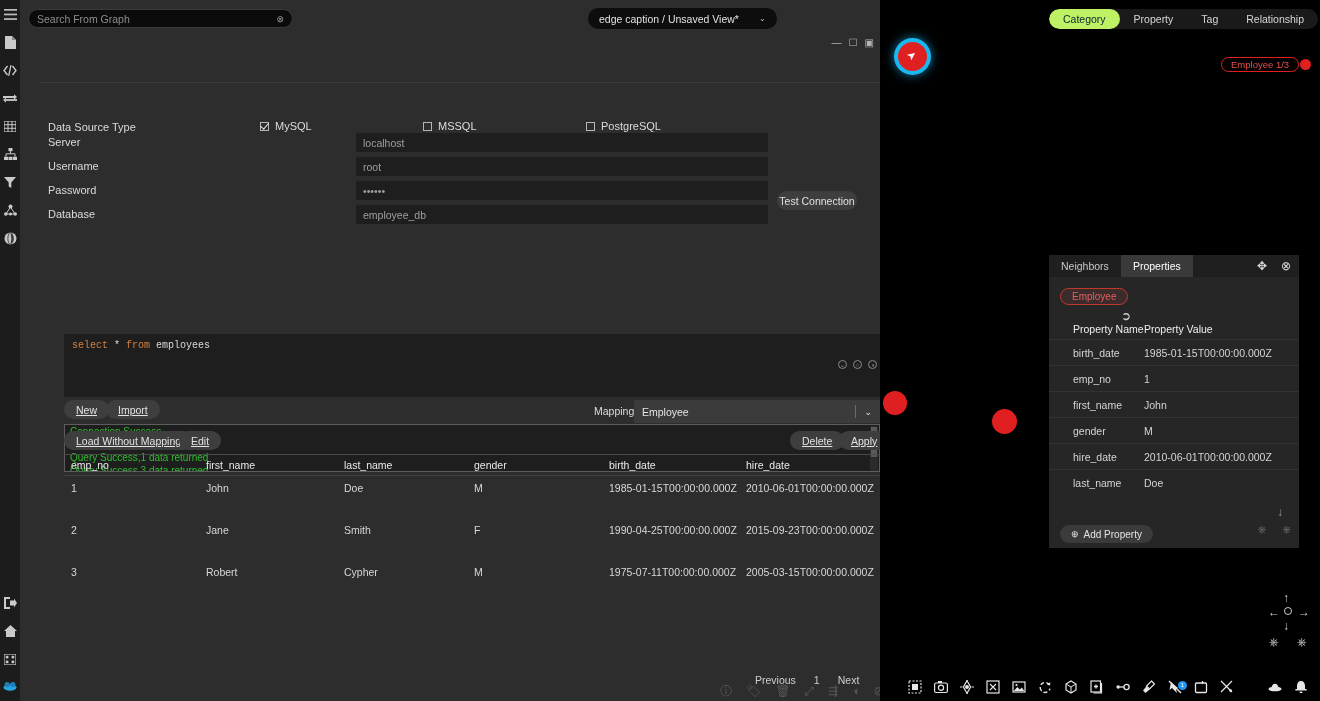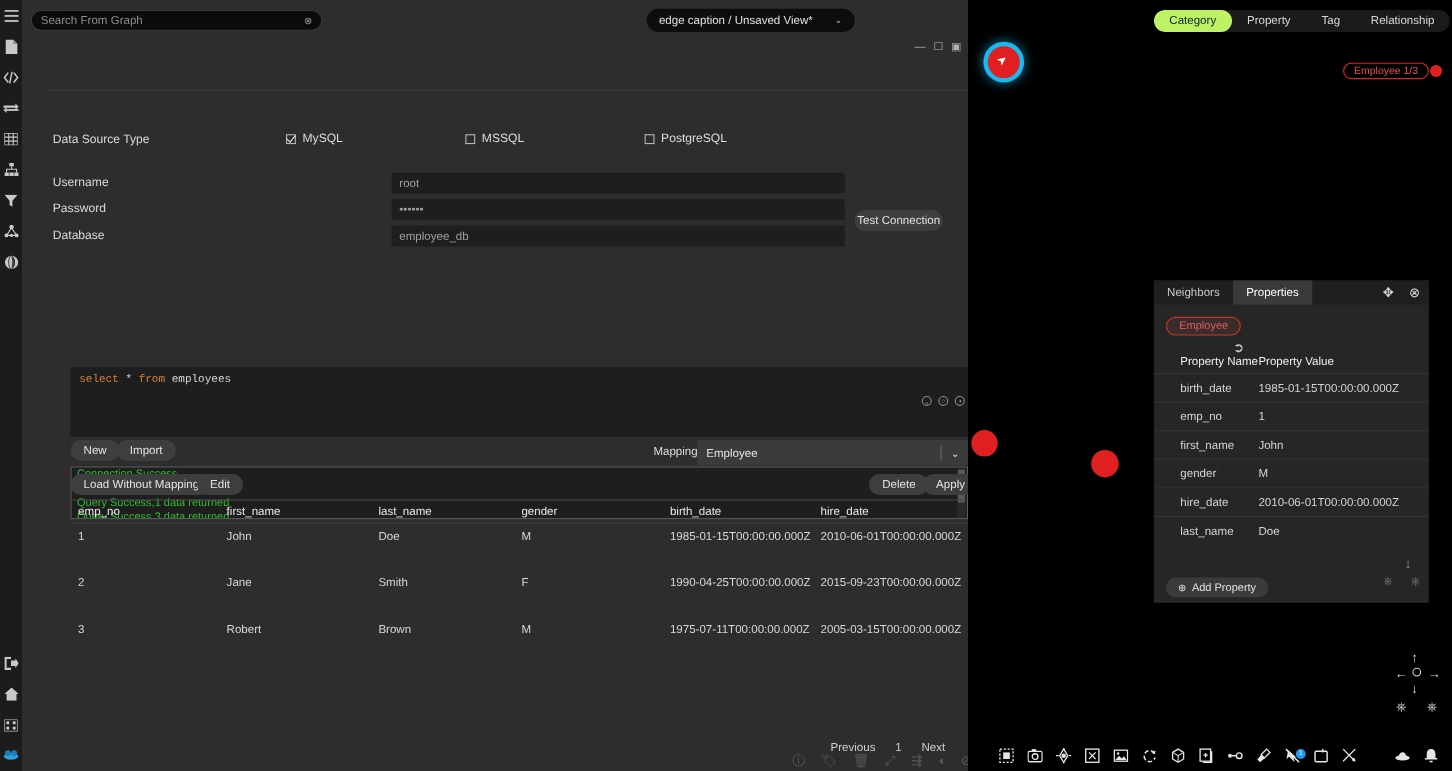--- a/index.html
+++ b/index.html
@@ -96,21 +96,21 @@
     background:#1e1e1e; border:1px solid #5d5d5d; overflow:hidden;
   }
   #console .ln { color:#2fbf2f; font-size:10px; padding:0 5px; line-height:13px; }
   #cscroll { position:absolute; right:1px; top:1px; width:8px; height:46px; background:#2a2a2a; }
   #cscroll i { display:block; width:6px; height:30px; margin:1px; background:#5a5a5a; }
 
   
   .btn {
     position:absolute; height:19px; background:#3e3e3e; border-radius:10px;
     color:#e2e2e2; font-size:10.5px; display:flex; align-items:center;
-    justify-content:center; padding:0 12px; cursor:pointer;
+    justify-content:center; padding:0 12px; cursor:pointer;text-decoration:underline;
   }
   #mapping-lbl { position:absolute; left:574px; top:405px; font-size:10.5px; color:#dcdcdc; }
   #mapping-sel {
     position:absolute; left:614px; top:400px; width:246px; height:23px;
     background:#3b3b3b; border-radius:2px; display:flex; align-items:center;
     padding:0 8px; color:#e3e3e3; font-size:10.5px; cursor:pointer;
   }
   #mapping-sel .val { flex:1; }
   #mapping-sel .div { width:1px; height:13px; background:#6b6b6b; margin-right:8px; }
   #mapping-sel .cv { font-size:9px; }
@@ -363,20 +363,24 @@
           <span>MSSQL</span>
         </div>
         <div id="src2" class="cbx" style="left:538px; top:2px;">
           <span class="box"></span>
           <span>PostgreSQL</span>
         </div>
       </div>
 
       <div id="testconn">Test Connection</div>
 
+      <div class="frow" style="top:50px;">
+        <div class="flbl">Server</div>
+        <div class="finp">localhost</div>
+      </div>
       <div class="frow" style="top:74px;">
         <div class="flbl">Username</div>
         <div class="finp">root</div>
       </div>
       <div class="frow" style="top:98px;">
         <div class="flbl">Password</div>
         <div class="finp">••••••</div>
       </div>
       <div class="frow" style="top:122px;">
         <div class="flbl">Database</div>
@@ -445,21 +449,21 @@
             <span class="cell" style="left: 7px; top: 4px;">2</span>
             <span class="cell" style="left: 142px; top: 4px;">Jane</span>
             <span class="cell" style="left: 280px; top: 4px;">Smith</span>
             <span class="cell" style="left: 410px; top: 4px;">F</span>
             <span class="cell" style="left: 545px; top: 4px;">1990-04-25T00:00:00.000Z</span>
             <span class="cell" style="left: 682px; top: 4px;">2015-09-23T00:00:00.000Z</span>
           </div>
           <div class="trow" style="top: 479px;">
             <span class="cell" style="left: 7px; top: 4px;">3</span>
             <span class="cell" style="left: 142px; top: 4px;">Robert</span>
-            <span class="cell" style="left: 280px; top: 4px;">Brown</span>
+            <span class="cell" style="left: 280px; top: 4px;">Cypher</span>
             <span class="cell" style="left: 410px; top: 4px;">M</span>
             <span class="cell" style="left: 545px; top: 4px;">1975-07-11T00:00:00.000Z</span>
             <span class="cell" style="left: 682px; top: 4px;">2005-03-15T00:00:00.000Z</span>
           </div>
         </div>
 
       <div id="pager" style="top:591px;">
         <span class="pg">Previous</span>
         <span class="pg">1</span>
         <span class="pg">Next</span>

